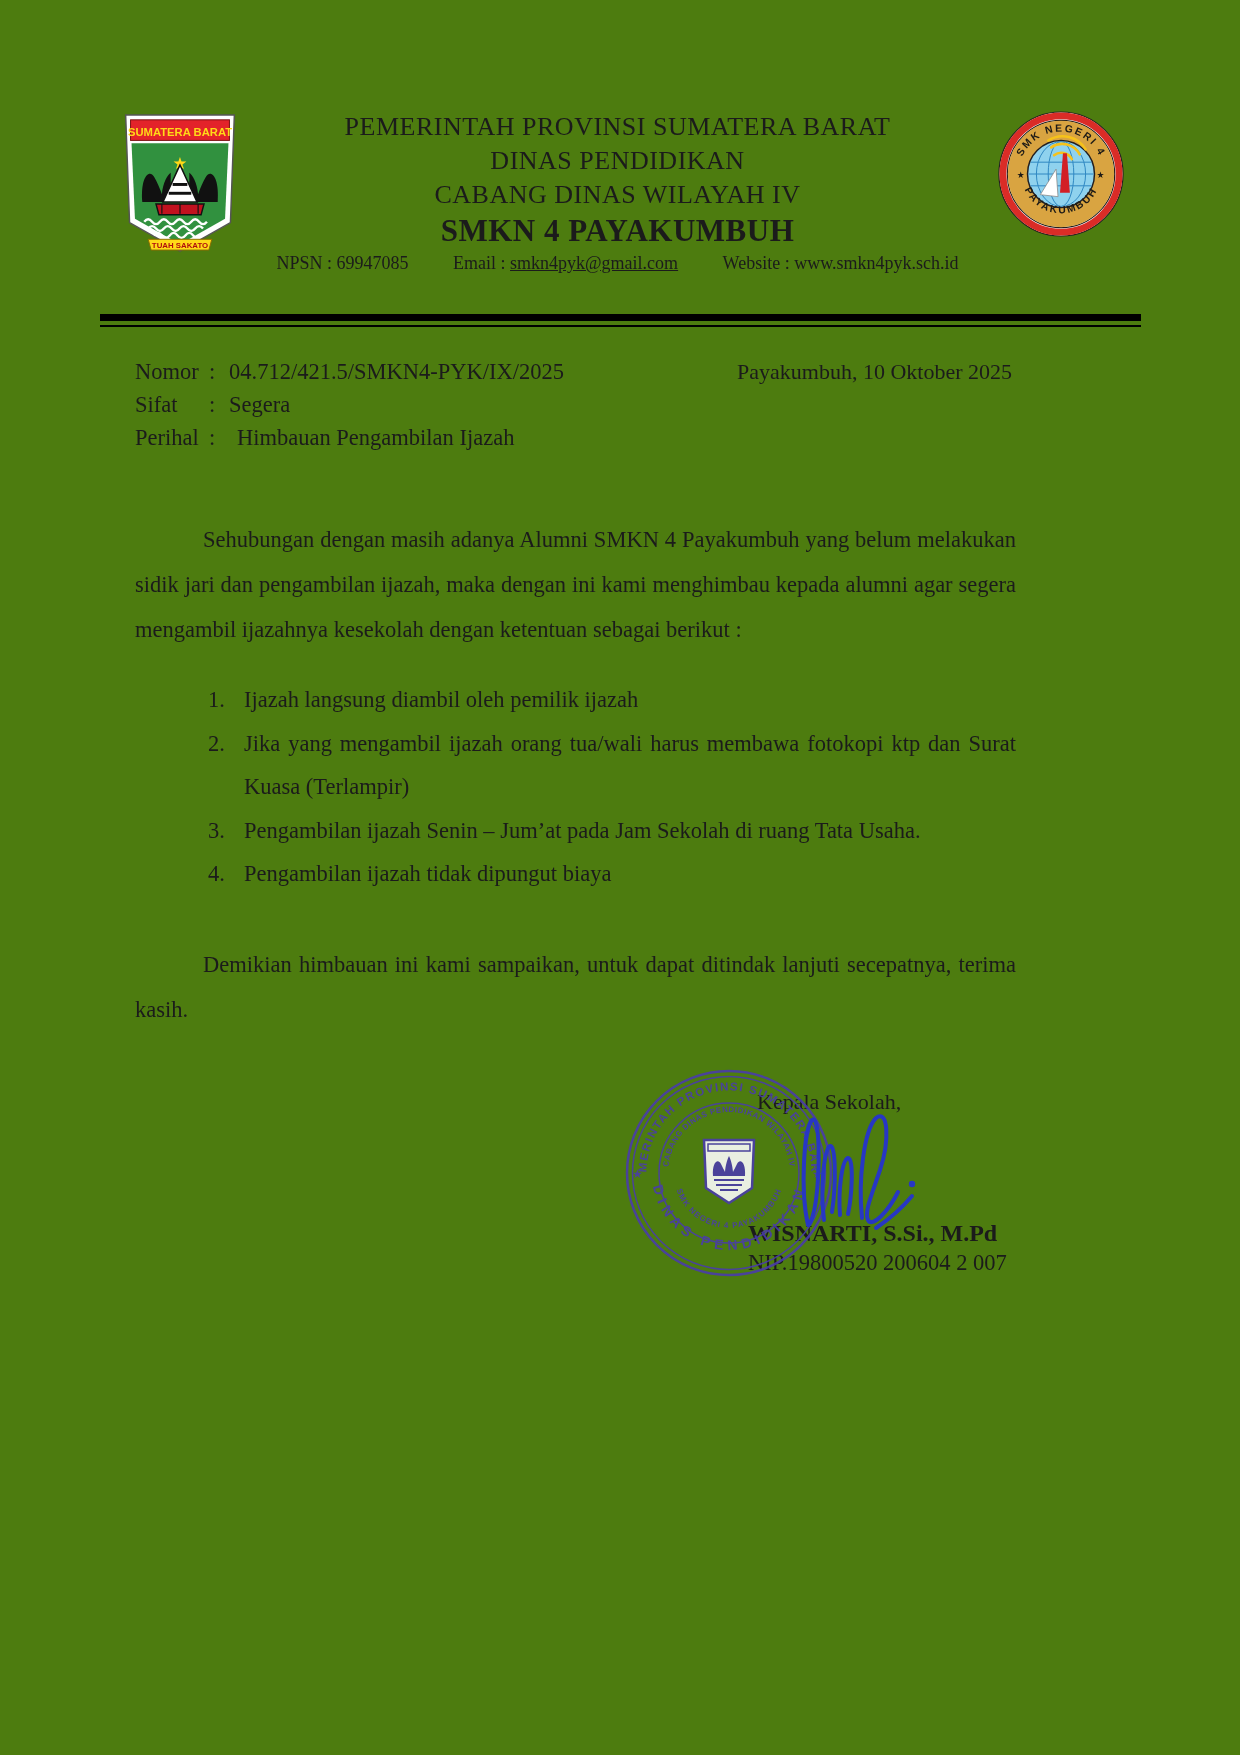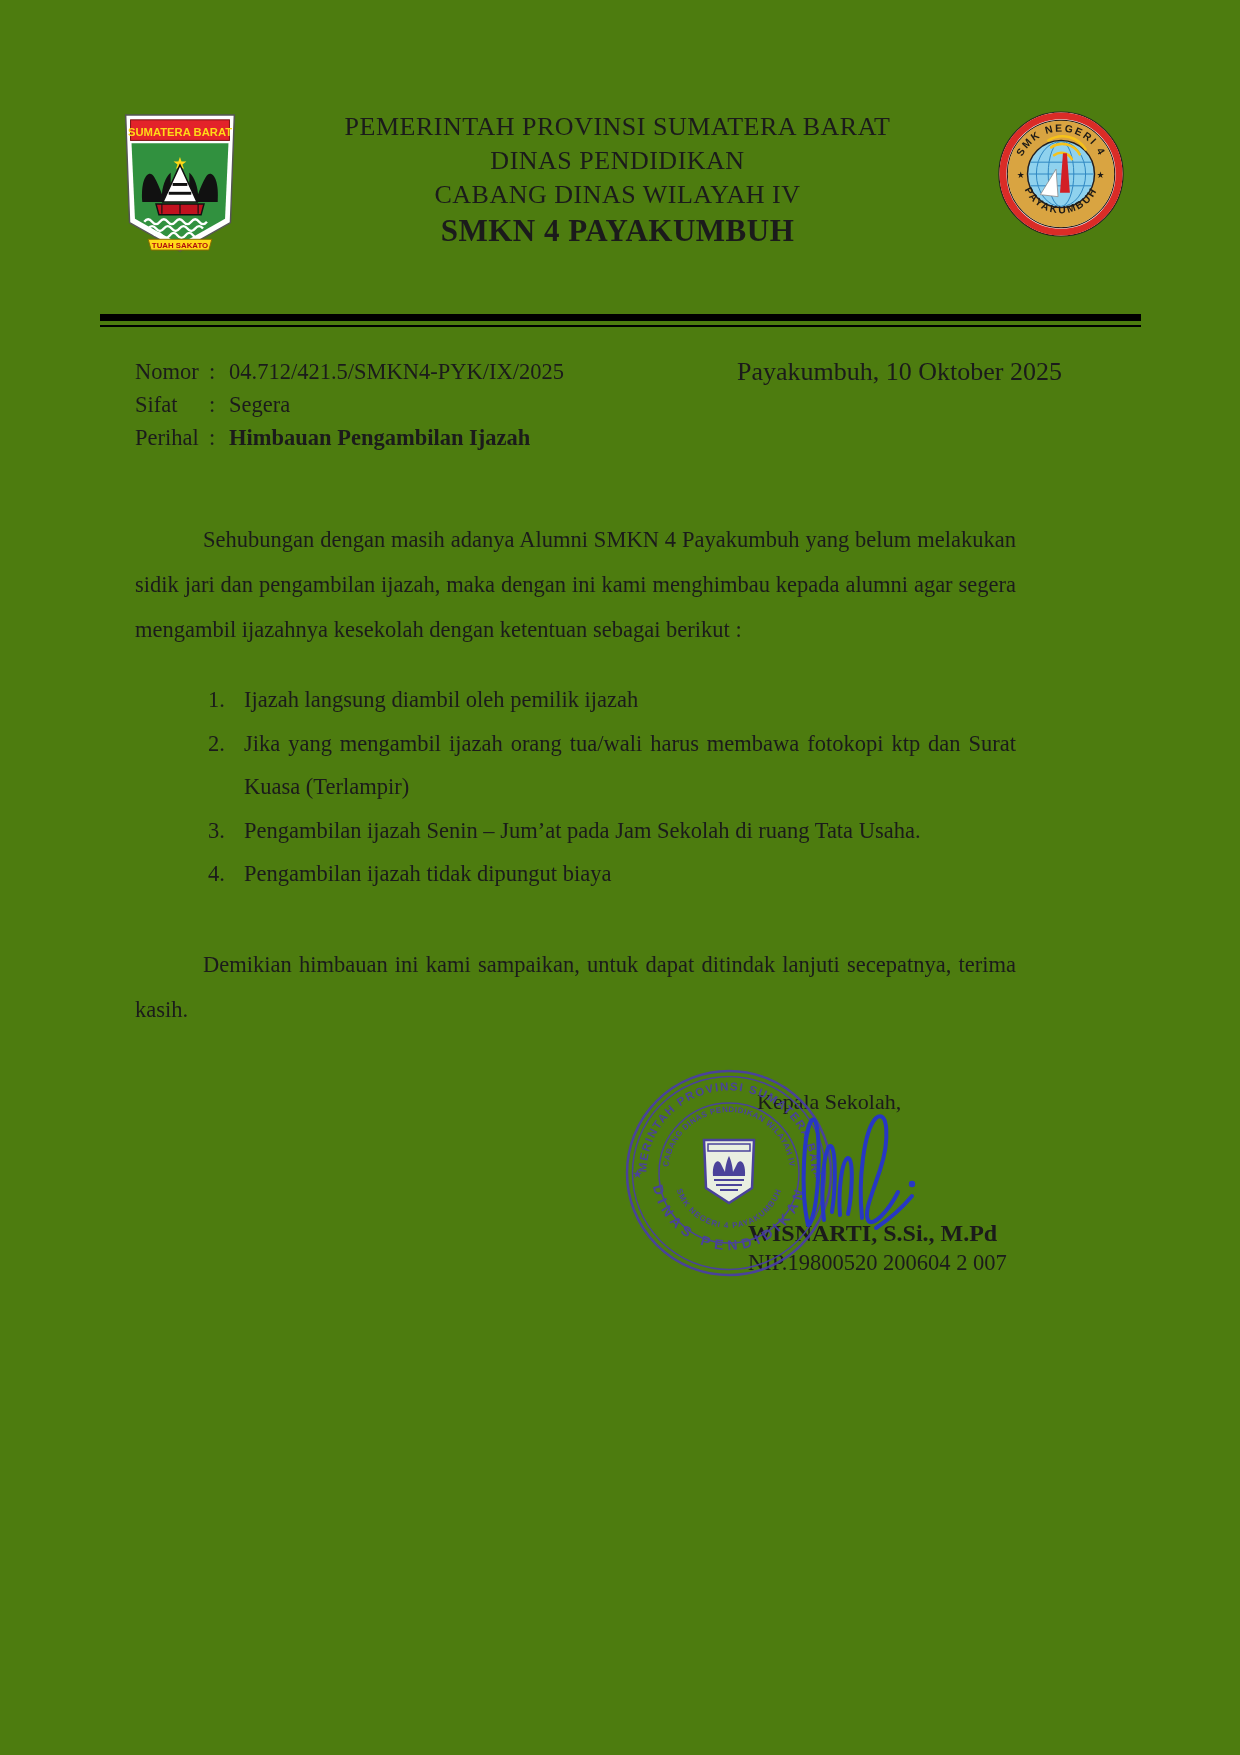--- a/index.html
+++ b/index.html
@@ -29,22 +29,22 @@
   .lh-contact{font-size:18px;line-height:23px;margin-top:2px;white-space:nowrap;}
   .lh-contact .seg{margin:0 20px;}
   .email-link{text-decoration:underline;}
   .rule-thick{position:absolute;left:100px;width:1041px;top:314px;height:7px;background:#000;}
   .rule-thin{position:absolute;left:100px;width:1041px;top:325px;height:2px;background:#000;}
   
   .meta{position:absolute;left:135px;top:355px;font-size:22.5px;line-height:33px;}
   .meta-row{display:flex;}
   .m-label{width:74px;}
   .m-colon{width:20px;}
-  .m-bold{font-weight:bold;}
-  .dateline{position:absolute;left:737px;top:355px;font-size:26px;line-height:33px;}
+  .m-bold{font-weight:normal;margin-left:8px;}
+  .dateline{position:absolute;left:737px;top:355px;font-size:22px;line-height:33px;}
   
   .body-block{position:absolute;left:135px;top:517px;width:881px;font-size:22.5px;}
   .para{line-height:45px;text-align:justify;text-indent:68px;margin:0;}
   .list{margin:26px 0 0 73px;line-height:43.5px;}
   .list-item{display:flex;}
   .li-num{width:36px;flex:none;}
   .li-text{flex:1;text-align:justify;}
   .closing{margin-top:46px;}
   
   .sig-title{position:absolute;left:757px;top:1089px;font-size:22px;z-index:1;}
@@ -113,20 +113,25 @@
     </text>
     <text x="20" y="69" font-size="9" fill="#1d1a16">★</text>
     <text x="101" y="69" font-size="9" fill="#1d1a16">★</text>
   </svg>
 
   <div class="lh-text">
     <div class="lh-line">PEMERINTAH PROVINSI SUMATERA BARAT</div>
     <div class="lh-line">DINAS PENDIDIKAN</div>
     <div class="lh-line">CABANG DINAS WILAYAH IV</div>
     <div class="lh-title">SMKN 4 PAYAKUMBUH</div>
+    <div class="lh-contact">
+      <span class="seg">NPSN : 69947085</span>
+      <span class="seg"><span>Email : </span><span class="email-link">smkn4pyk@gmail.com</span></span>
+      <span class="seg">Website : www.smkn4pyk.sch.id</span>
+    </div>
   </div>
 
   <div class="rule-thick"></div>
   <div class="rule-thin"></div>
 
   <div class="meta">
     <div class="meta-row">
       <span class="m-label">Nomor</span>
       <span class="m-colon">:</span>
       <span>04.712/421.5/SMKN4-PYK/IX/2025</span>

